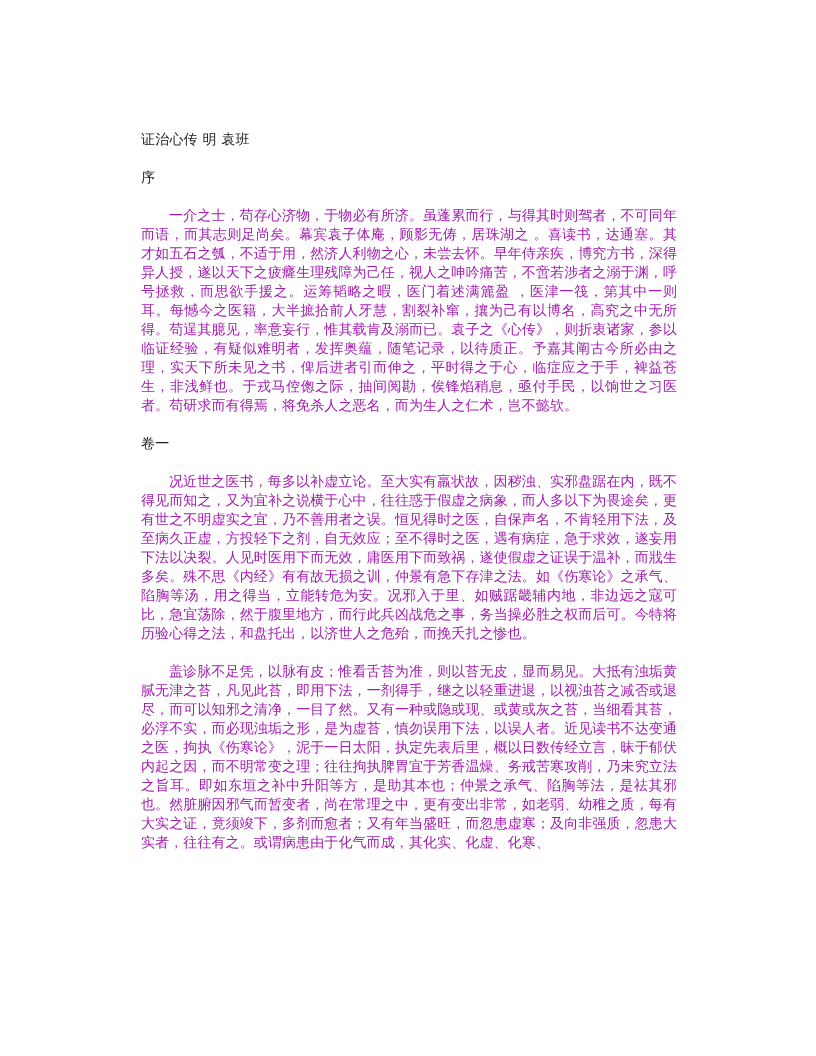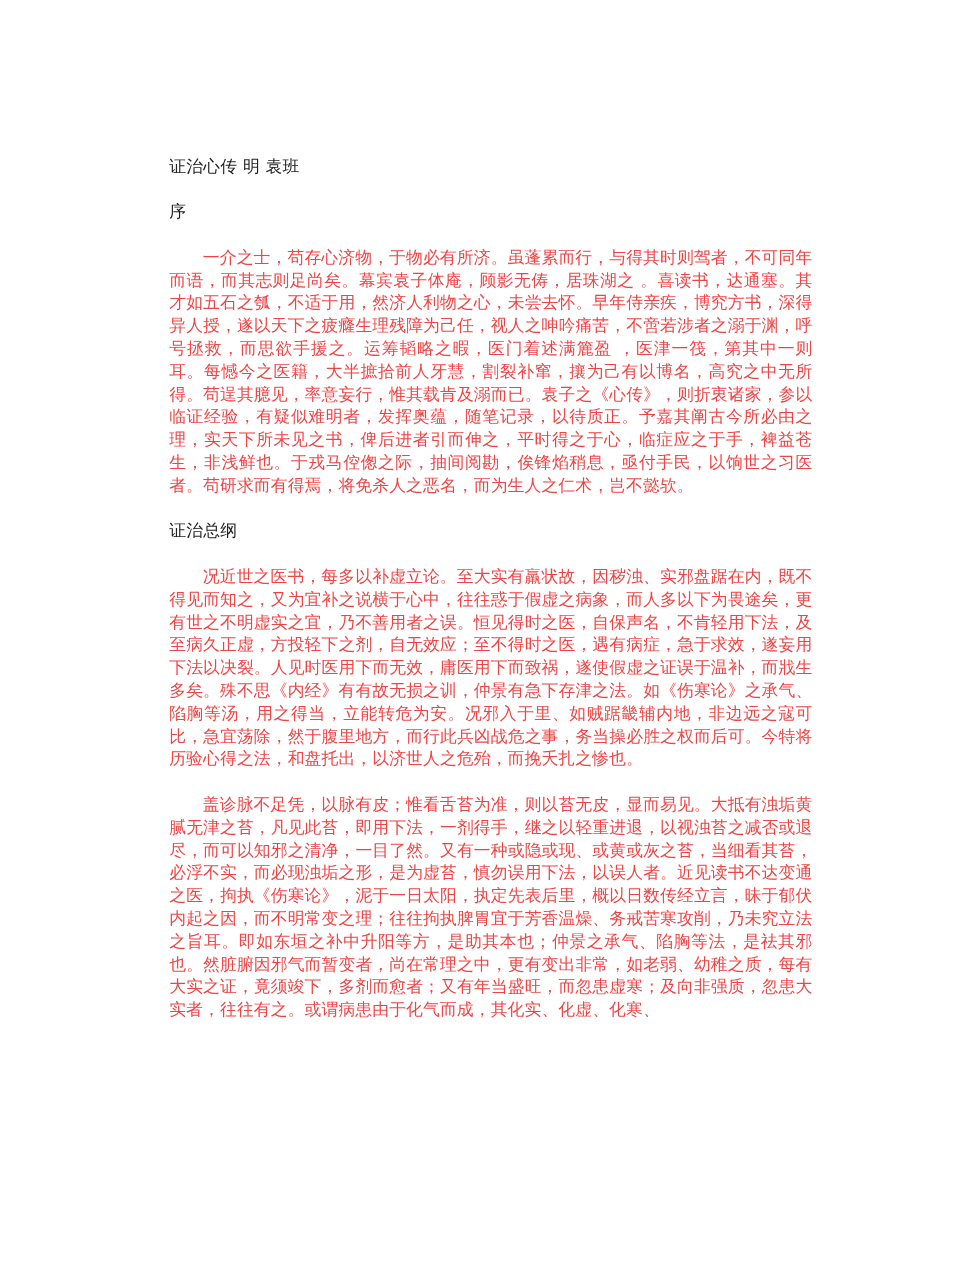--- a/index.html
+++ b/index.html
@@ -37,43 +37,43 @@
     color: #1f1f1f;
     white-space: pre;
   }
   .para {
     font-size: 10.5pt;
     line-height: 19px;
     margin: 0 0 19px 0;
     text-align: justify;
     text-justify: inter-character;
     text-indent: 2em;
-    color: #ef4444;
+    color: #a21caf;
     letter-spacing: 0.1px;
     word-break: break-all;
   }
   .para:last-child {
     margin-bottom: 0;
   }
 </style>
 </head>
 <body>
 
 <div class="page">
   <div class="content">
 
     <p class="heading">证治心传 明 袁班</p>
 
     <p class="heading">序</p>
 
     <p class="para">一介之士，苟存心济物，于物必有所济。虽蓬累而行，与得其时则驾者，不可同年而语，而其志则足尚矣。幕宾袁子体庵，顾影无俦，居珠湖之 。喜读书，达通塞。其才如五石之瓠，不适于用，然济人利物之心，未尝去怀。早年侍亲疾，博究方书，深得异人授，遂以天下之疲癃生理残障为己任，视人之呻吟痛苦，不啻若涉者之溺于渊，呼号拯救，而思欲手援之。运筹韬略之暇，医门着述满簏盈 ，医津一筏，第其中一则耳。每憾今之医籍，大半摭拾前人牙慧，割裂补窜，攘为己有以博名，高究之中无所得。苟逞其臆见，率意妄行，惟其载肯及溺而已。袁子之《心传》，则折衷诸家，参以临证经验，有疑似难明者，发挥奥蕴，随笔记录，以待质正。予嘉其阐古今所必由之理，实天下所未见之书，俾后进者引而伸之，平时得之于心，临症应之于手，裨益苍生，非浅鲜也。于戎马倥偬之际，抽间阅勘，俟锋焰稍息，亟付手民，以饷世之习医者。苟研求而有得焉，将免杀人之恶名，而为生人之仁术，岂不懿欤。</p>
 
 
+    <p class="heading">卷一</p>
 
-    <p class="heading">证治总纲</p>
 
 
     <p class="para">况近世之医书，每多以补虚立论。至大实有羸状故，因秽浊、实邪盘踞在内，既不得见而知之，又为宜补之说横于心中，往往惑于假虚之病象，而人多以下为畏途矣，更有世之不明虚实之宜，乃不善用者之误。恒见得时之医，自保声名，不肯轻用下法，及至病久正虚，方投轻下之剂，自无效应；至不得时之医，遇有病症，急于求效，遂妄用下法以决裂。人见时医用下而无效，庸医用下而致祸，遂使假虚之证误于温补，而戕生多矣。殊不思《内经》有有故无损之训，仲景有急下存津之法。如《伤寒论》之承气、陷胸等汤，用之得当，立能转危为安。况邪入于里、如贼踞畿辅内地，非边远之寇可比，急宜荡除，然于腹里地方，而行此兵凶战危之事，务当操必胜之权而后可。今特将历验心得之法，和盘托出，以济世人之危殆，而挽夭扎之惨也。</p>
 
     <p class="para">盖诊脉不足凭，以脉有皮；惟看舌苔为准，则以苔无皮，显而易见。大抵有浊垢黄腻无津之苔，凡见此苔，即用下法，一剂得手，继之以轻重进退，以视浊苔之减否或退尽，而可以知邪之清净，一目了然。又有一种或隐或现、或黄或灰之苔，当细看其苔，必浮不实，而必现浊垢之形，是为虚苔，慎勿误用下法，以误人者。近见读书不达变通之医，拘执《伤寒论》，泥于一日太阳，执定先表后里，概以日数传经立言，昧于郁伏内起之因，而不明常变之理；往往拘执脾胃宜于芳香温燥、务戒苦寒攻削，乃未究立法之旨耳。即如东垣之补中升阳等方，是助其本也；仲景之承气、陷胸等法，是祛其邪也。然脏腑因邪气而暂变者，尚在常理之中，更有变出非常，如老弱、幼稚之质，每有大实之证，竟须竣下，多剂而愈者；又有年当盛旺，而忽患虚寒；及向非强质，忽患大实者，往往有之。或谓病患由于化气而成，其化实、化虚、化寒、</p>
 
   </div>
 </div>
 
 </body></html>

